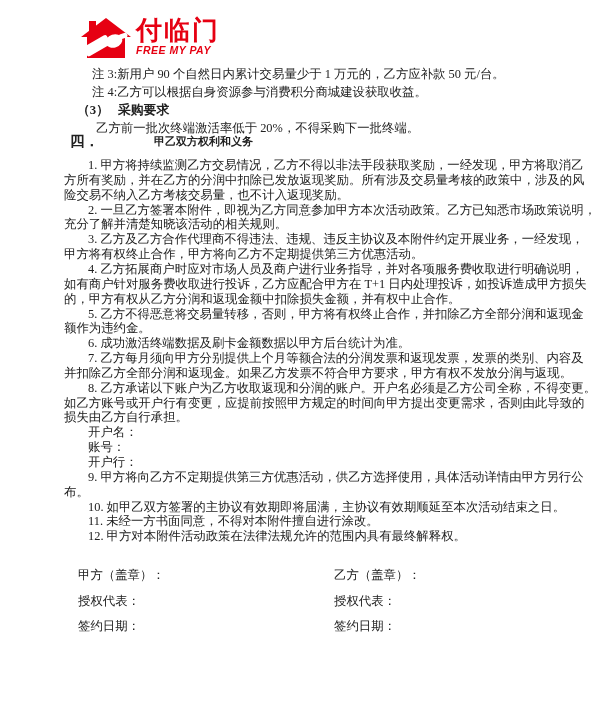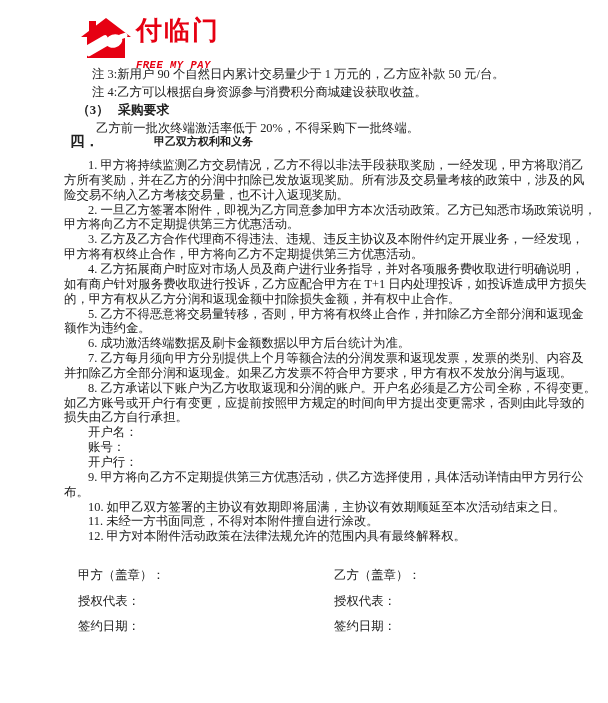--- a/index.html
+++ b/index.html
@@ -8,22 +8,22 @@
     font-family:"Liberation Serif","DejaVu Serif",serif;color:#212121;
   }
   
   .logo{position:absolute;left:80px;top:17px;display:flex;align-items:flex-start;}
   .logo-text{margin-left:4px;}
   .brand-cn{
     font-family:"Liberation Sans","DejaVu Sans",sans-serif;
     font-weight:700;font-size:26px;line-height:26px;color:#e60012;letter-spacing:2px;
   }
   .brand-en{
-    font-family:Liberation Mono, monospace;
-    font-weight:700;font-style:italic;font-size:10.5px;line-height:12px;color:#e60012;letter-spacing:0.5px;margin-top:16px;
+    font-family:Liberation Sans, sans-serif;
+    font-weight:700;font-style:italic;font-size:10.5px;line-height:12px;color:#e60012;letter-spacing:0.5px;margin-top:1px;
   }
   .doc-ref{
     position:absolute;left:412px;top:32px;font-size:11.5px;color:#d8d8d8;white-space:nowrap;
   }
   
   .tline{position:absolute;white-space:nowrap;font-size:12.4px;line-height:13px;}
   .note3{left:92px;top:68px;}
   .note4{left:92px;top:86px;}
   .proc-num{left:77px;top:104px;font-weight:700;font-size:12.8px;}
   .proc-title{left:118px;top:104px;font-weight:700;font-size:12.8px;}
@@ -73,21 +73,21 @@
   <div class="tline proc-body">乙方前一批次终端激活率低于 20%，不得采购下一批终端。</div>
 
   <div class="tline sec-num">四．</div>
   <div class="tline sec-title">甲乙双方权利和义务</div>
 
   <div>
       <div class="cl first" style="top: 159px;">1. 甲方将持续监测乙方交易情况，乙方不得以非法手段获取奖励，一经发现，甲方将取消乙</div>
       <div class="cl cont" style="top: 173.85px;">方所有奖励，并在乙方的分润中扣除已发放返现奖励。所有涉及交易量考核的政策中，涉及的风</div>
       <div class="cl cont" style="top: 188.7px;">险交易不纳入乙方考核交易量，也不计入返现奖励。</div>
       <div class="cl first" style="top: 203.55px;">2. 一旦乙方签署本附件，即视为乙方同意参加甲方本次活动政策。乙方已知悉市场政策说明，</div>
-      <div class="cl cont" style="top: 218.4px;">甲方将向乙方不定期提供第三方优惠活动。</div>
+      <div class="cl cont" style="top: 218.4px;">充分了解并清楚知晓该活动的相关规则。</div>
       <div class="cl first" style="top: 233.25px;">3. 乙方及乙方合作代理商不得违法、违规、违反主协议及本附件约定开展业务，一经发现，</div>
       <div class="cl cont" style="top: 248.1px;">甲方将有权终止合作，甲方将向乙方不定期提供第三方优惠活动。</div>
       <div class="cl first" style="top: 262.95px;">4. 乙方拓展商户时应对市场人员及商户进行业务指导，并对各项服务费收取进行明确说明，</div>
       <div class="cl cont" style="top: 277.8px;">如有商户针对服务费收取进行投诉，乙方应配合甲方在 T+1 日内处理投诉，如投诉造成甲方损失</div>
       <div class="cl cont" style="top: 292.65px;">的，甲方有权从乙方分润和返现金额中扣除损失金额，并有权中止合作。</div>
       <div class="cl first" style="top: 307.5px;">5. 乙方不得恶意将交易量转移，否则，甲方将有权终止合作，并扣除乙方全部分润和返现金</div>
       <div class="cl cont" style="top: 322.35px;">额作为违约金。</div>
       <div class="cl first" style="top: 337.2px;">6. 成功激活终端数据及刷卡金额数据以甲方后台统计为准。</div>
       <div class="cl first" style="top: 352.05px;">7. 乙方每月须向甲方分别提供上个月等额合法的分润发票和返现发票，发票的类别、内容及</div>
       <div class="cl cont" style="top: 366.9px;">并扣除乙方全部分润和返现金。如果乙方发票不符合甲方要求，甲方有权不发放分润与返现。</div>

